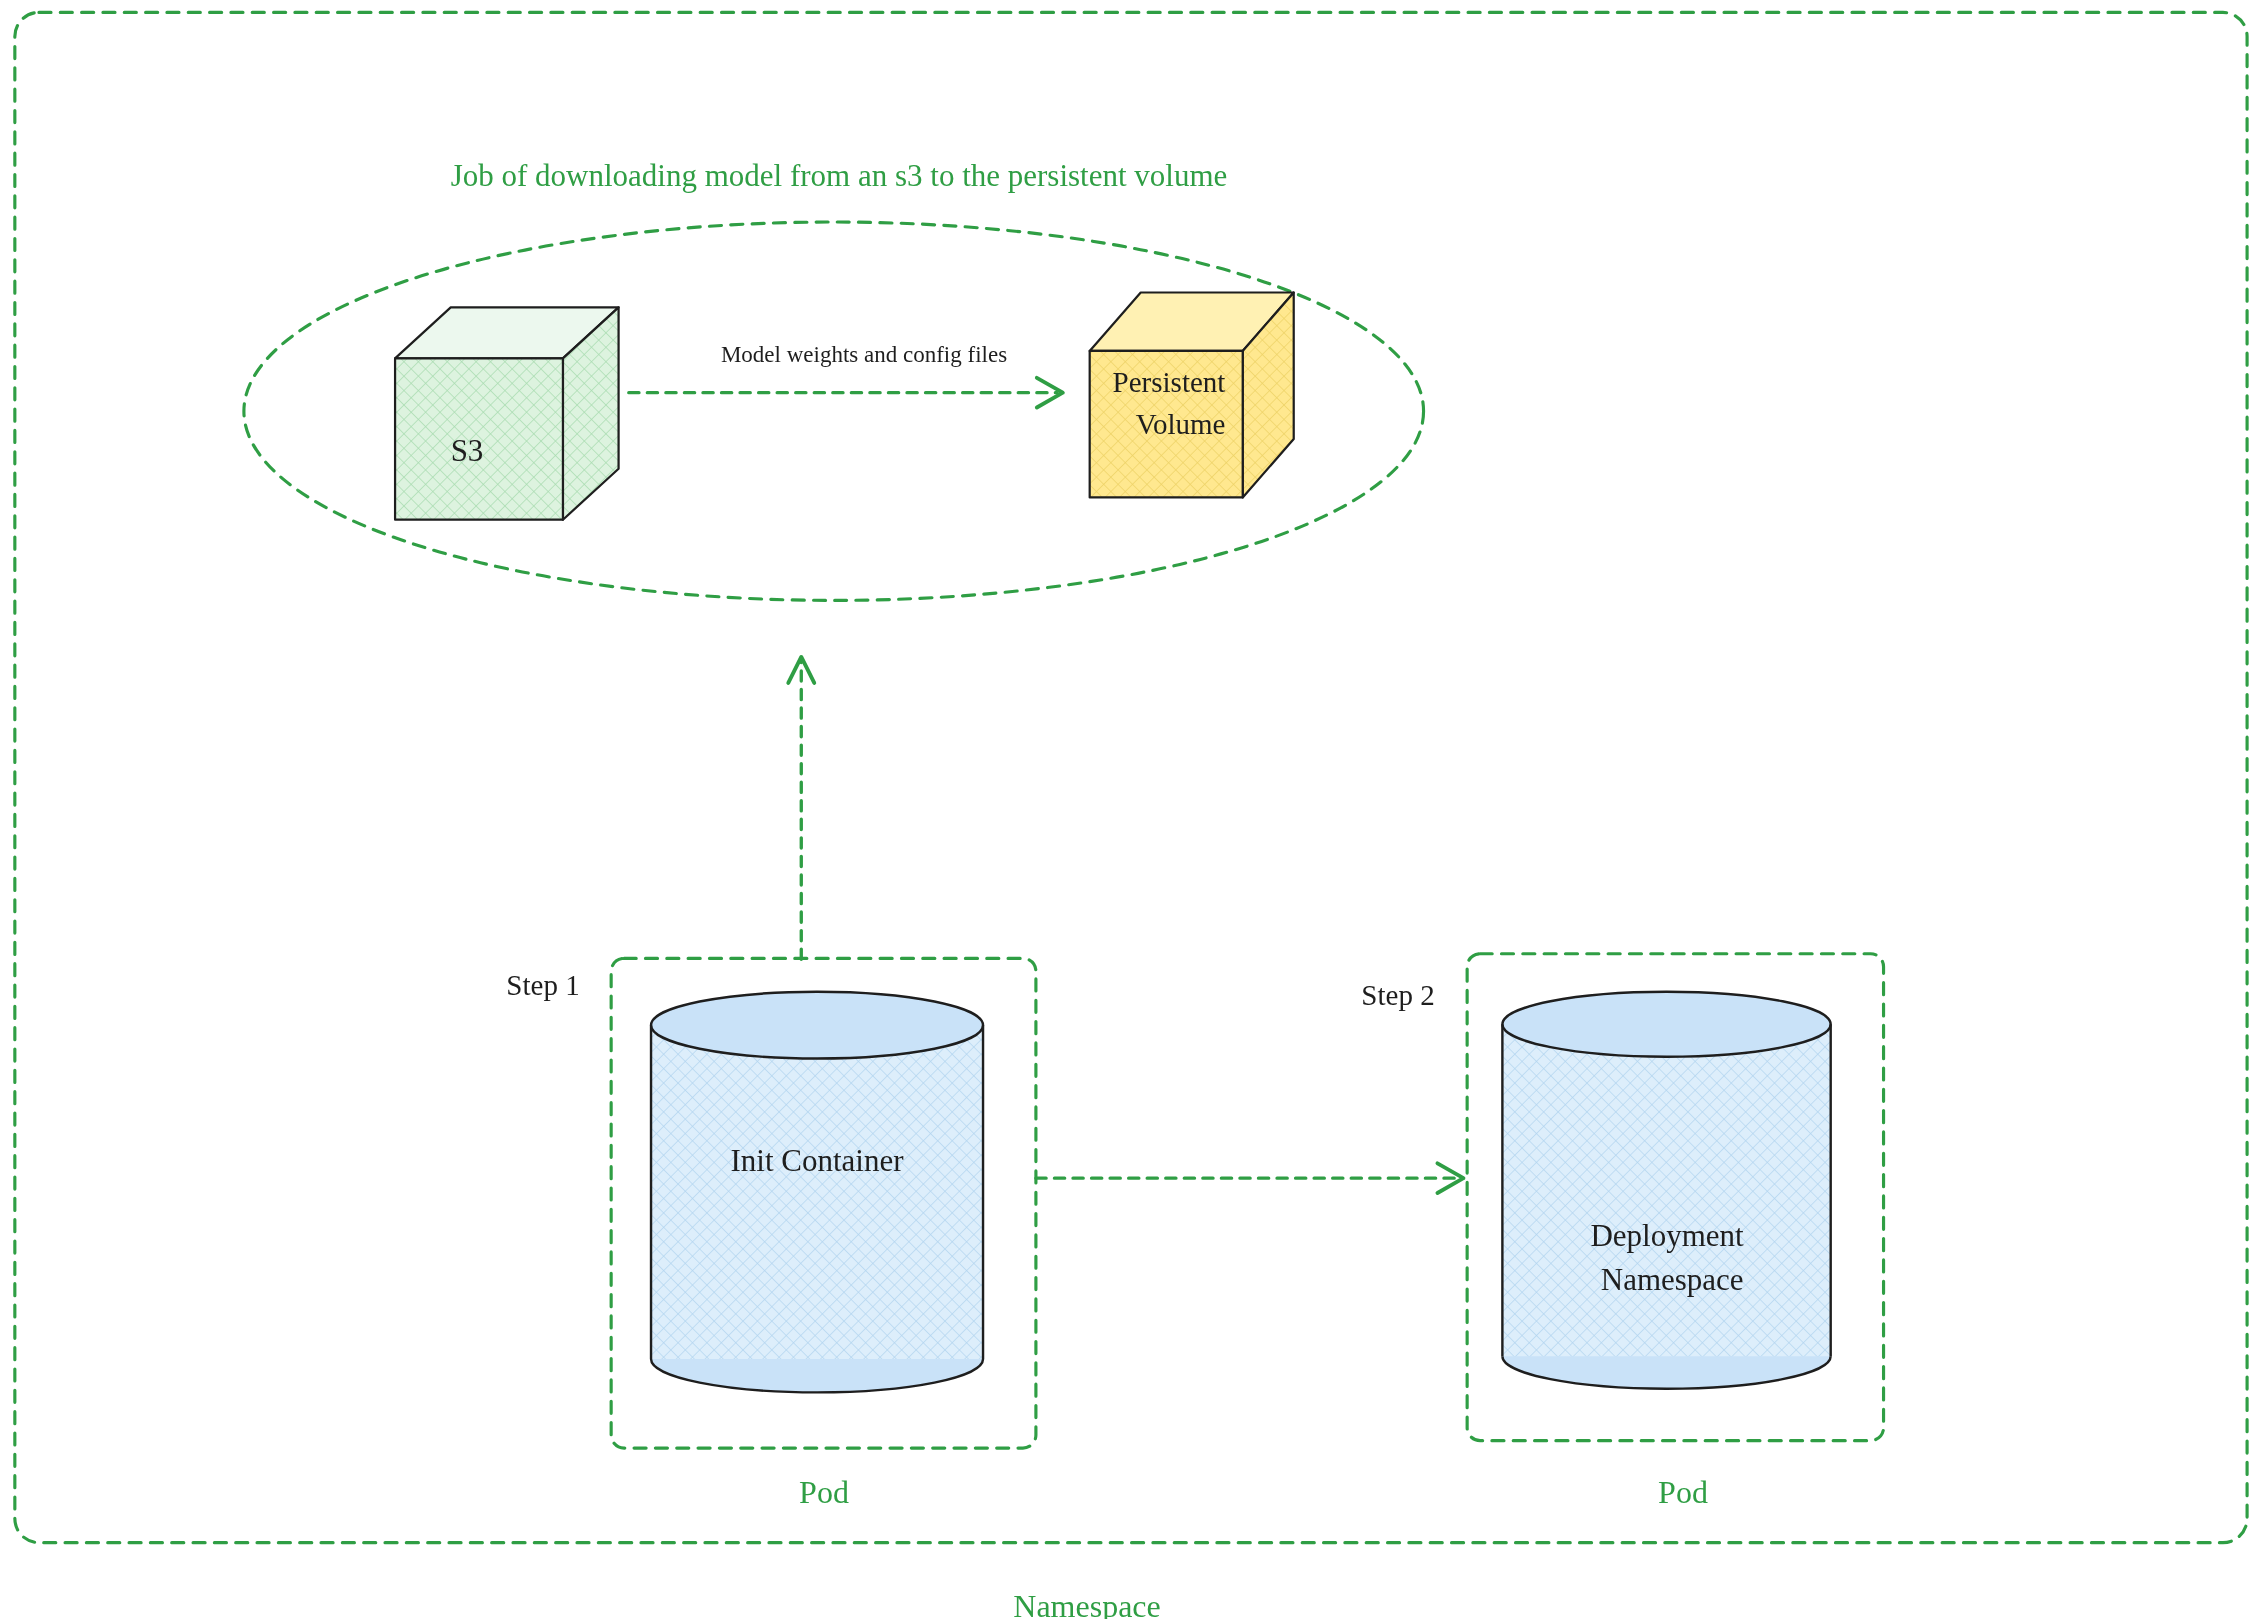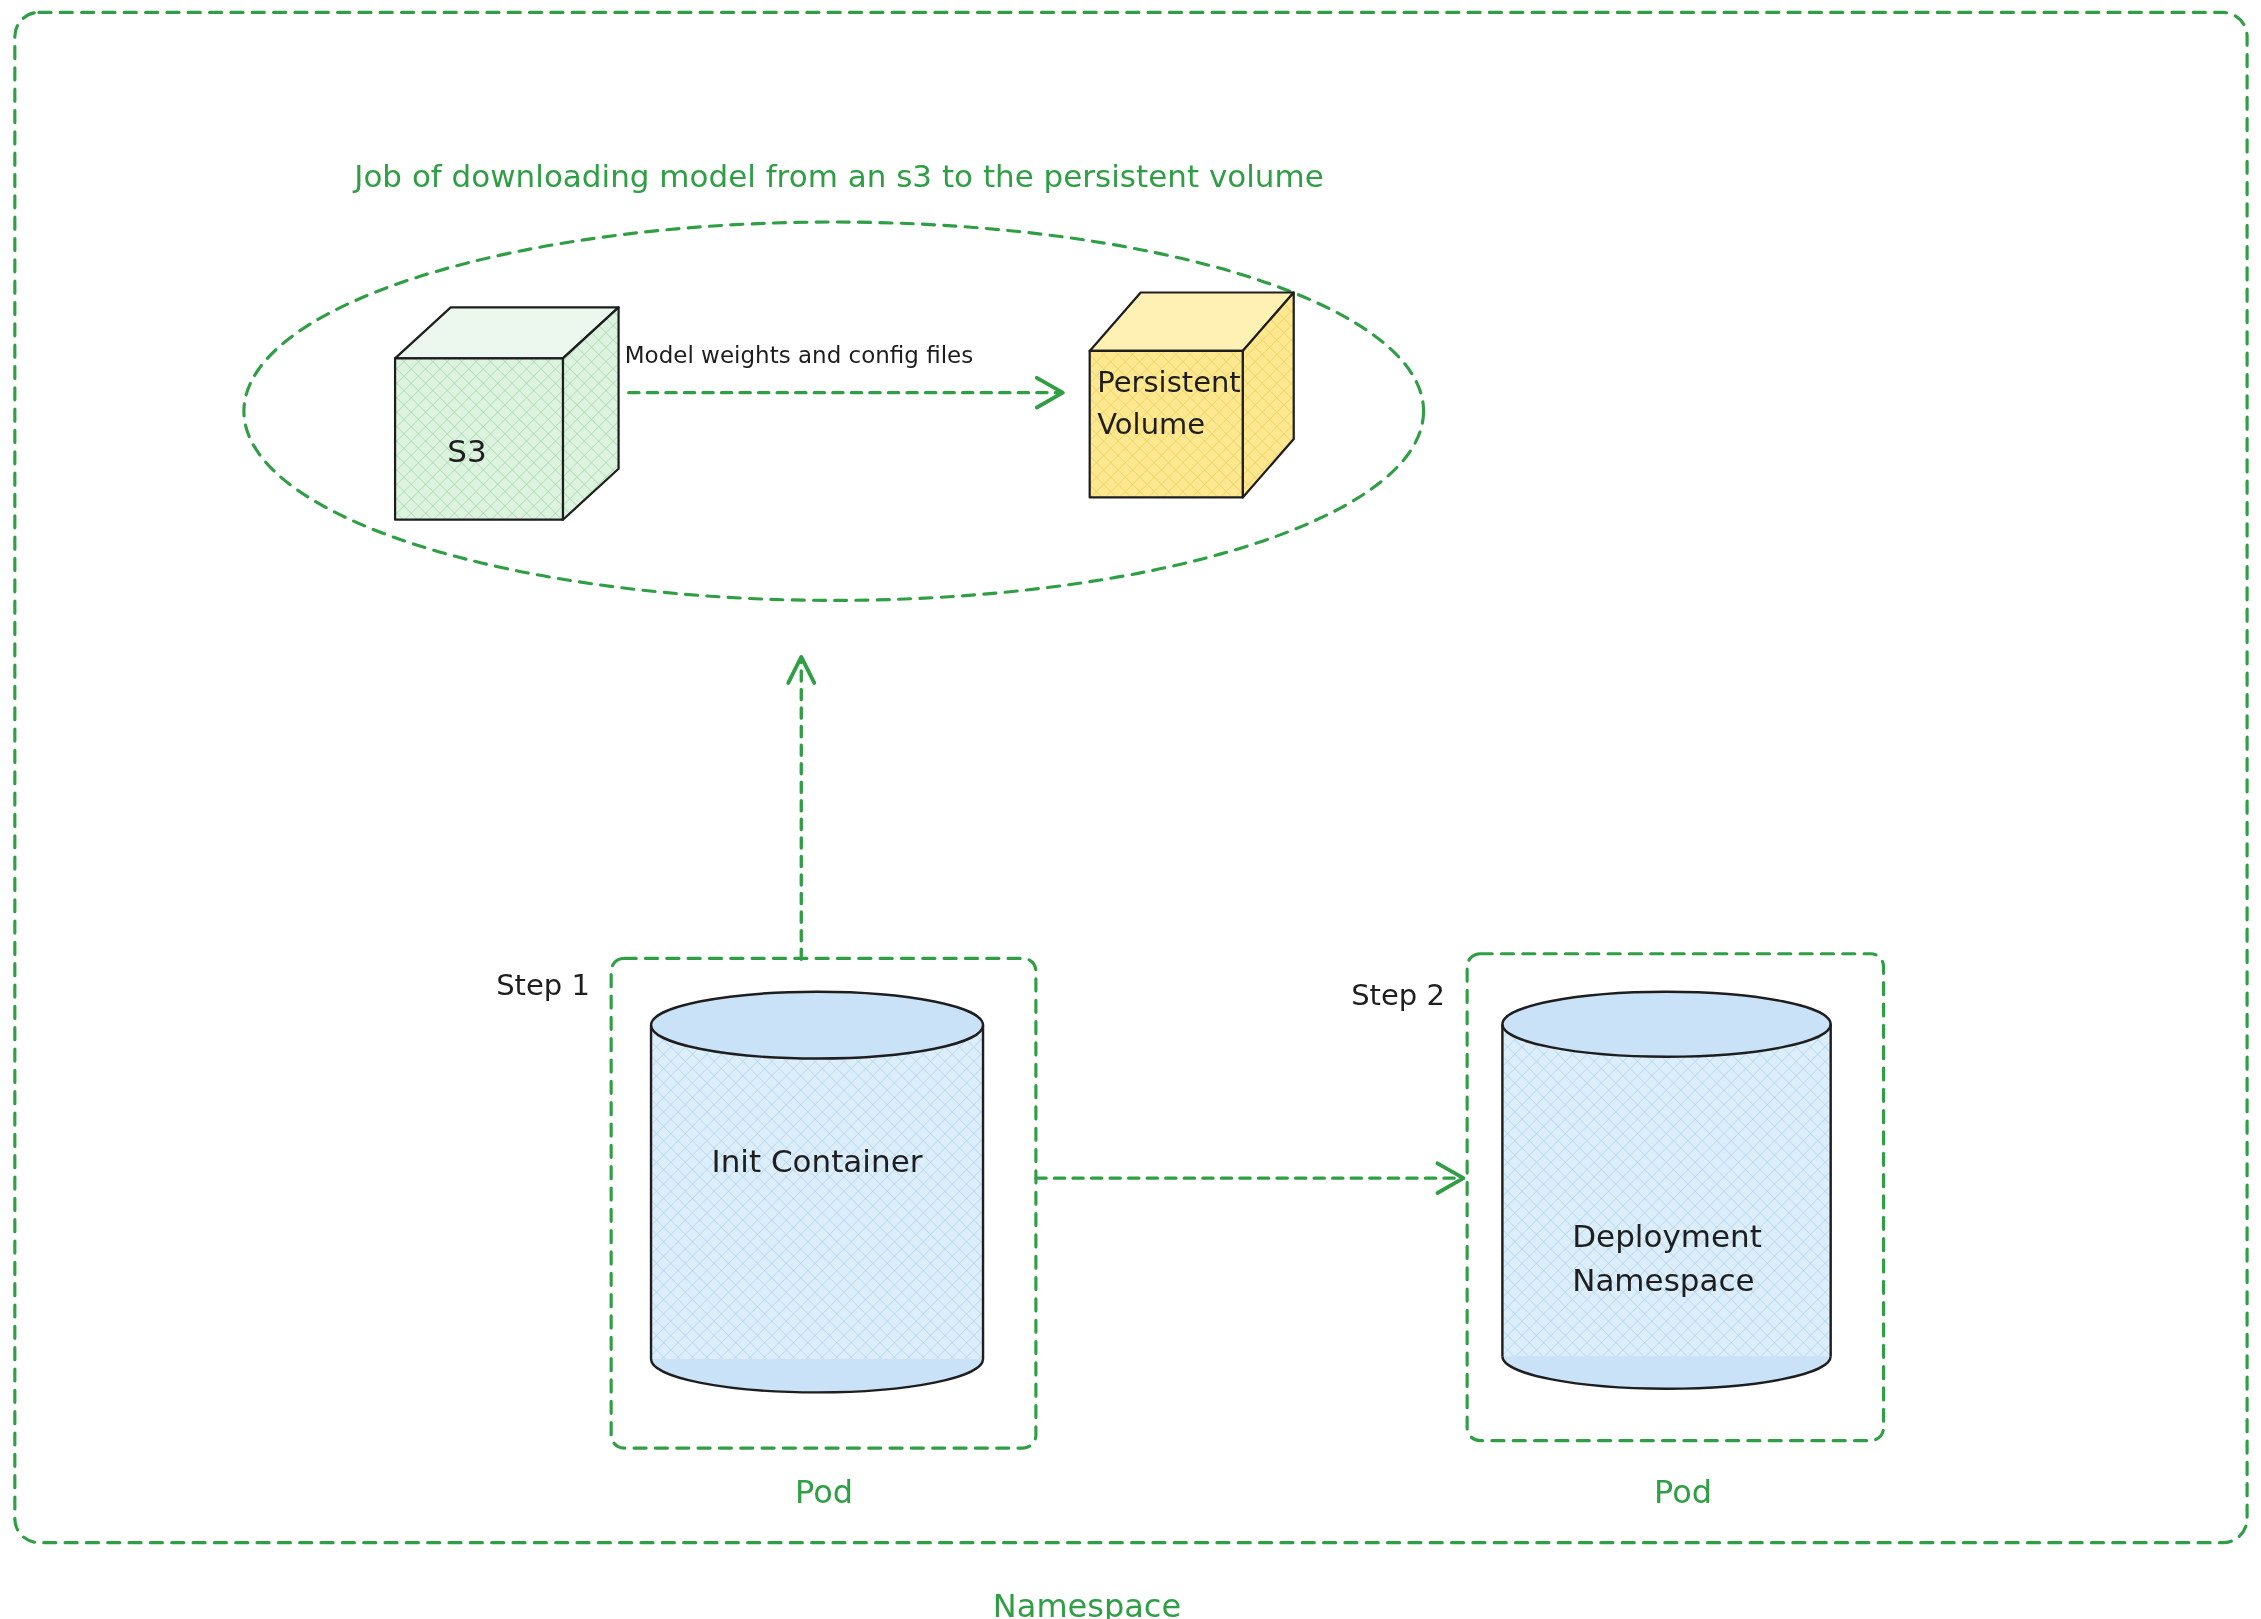--- a/index.html
+++ b/index.html
@@ -32,21 +32,21 @@
 
   
   .pbg-green{fill:var(--s3-fill);}
   .pline-green{stroke:#a8dcb0;stroke-width:1.5;fill:none;}
   .pbg-yellow{fill:var(--pv-fill);}
   .pline-yellow{stroke:#edd266;stroke-width:1.5;fill:none;}
   .pbg-blue{fill:var(--cylinder-fill);}
   .pline-blue{stroke:#b3d5f0;stroke-width:1.5;fill:none;}
 
   
-  .label{position:absolute;transform:translate(-50%,-50%);text-align:left;white-space:nowrap;line-height:1.42;}
+  .label{position:absolute;transform:translate(-50%,-50%);text-align:right;white-space:nowrap;line-height:1.42;font-family:Liberation Serif, serif;}
   .label span{display:block;}
   .green{color:var(--accent-green);}
   .ink{color:var(--ink-black);}
   .t-title{font-size:31px;}
   .t-note{font-size:39px;}
   .t-step{font-size:29px;margin-top:8px;}
   .t-container{font-size:31px;}
   .t-pod{font-size:32px;}
   .t-namespace{font-size:32px;}
   .t-cube{font-size:31px;}
@@ -121,21 +121,21 @@
       <ellipse class="cap" cx="1797" cy="1462" rx="177" ry="35"></ellipse>
       <rect x="1620" y="1104" width="354" height="358" fill="url(#hatchBlue)"></rect>
       <path class="cyl-edge" d="M1620 1462 A177 35 0 0 0 1974 1462"></path>
       <ellipse class="cap cyl-edge" cx="1797" cy="1104" rx="177" ry="35"></ellipse>
       <path class="cyl-edge" d="M1620 1104 V1462 M1974 1104 V1462"></path>
     </g>
   </svg>
 
   <div class="label green t-title" style="left:839px;top:176px;">Job of downloading model from an s3 to the persistent volume</div>
 
-  <div class="label ink t-arrow" style="left:799px;top:355px;">Model weights and config files</div>
+  <div class="label ink t-arrow" style="left:864px;top:355px;">Model weights and config files</div>
 
   <div class="label ink t-cube" style="left:467px;top:451px;">S3</div>
 
   <div class="label ink t-pv" style="left:1169px;top:403px;">
     <span>Persistent</span>
     <span>Volume</span>
   </div>
 
   <div class="label green t-note" style="left:544px;top:785px;line-height:1.3;">
   </div>

